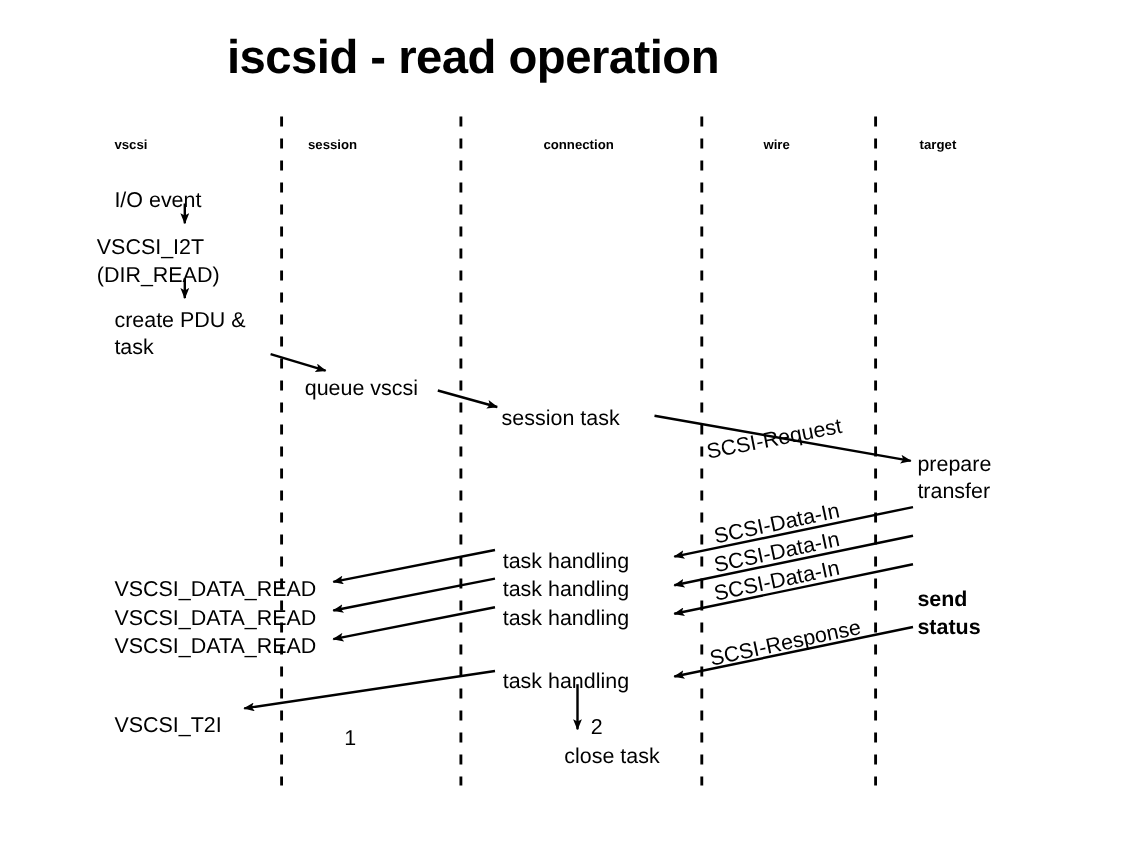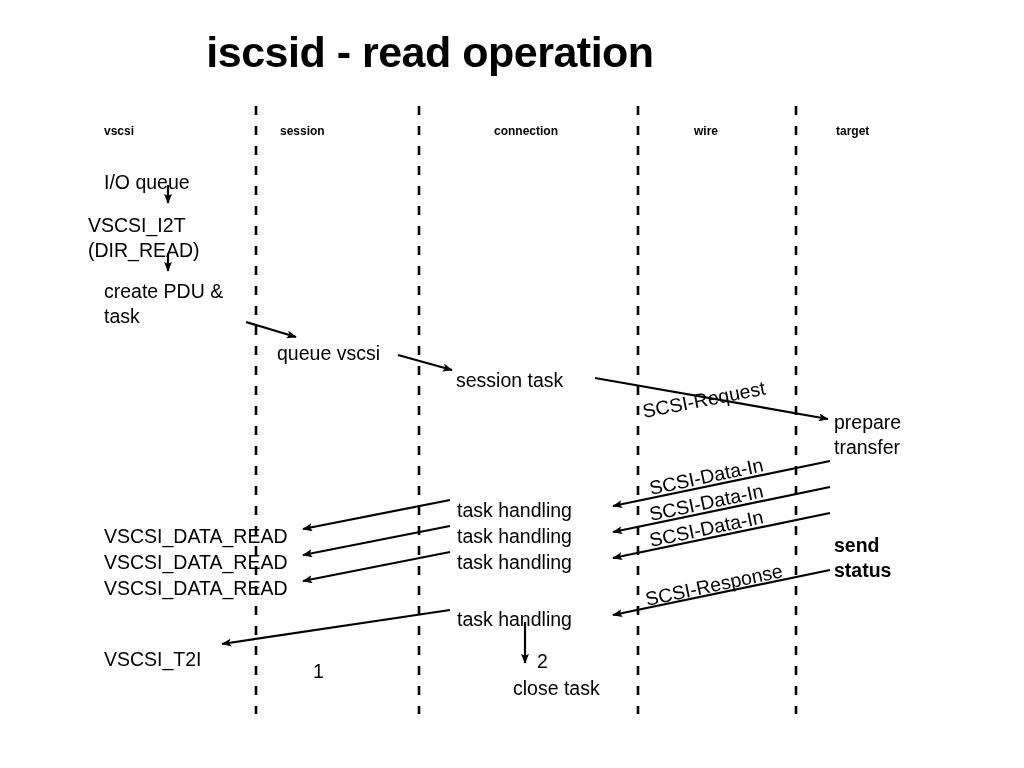--- a/index.html
+++ b/index.html
@@ -100,21 +100,21 @@
   </svg>
 
   <div id="headers">
       <div class="col-header" style="left: 104px; top: 124px;">vscsi</div>
       <div class="col-header" style="left: 280px; top: 124px;">session</div>
       <div class="col-header" style="left: 474px; top: 124px; margin-left: 20px;">connection</div>
       <div class="col-header" style="left: 694px; top: 124px; text-align: right;">wire</div>
       <div class="col-header" style="left: 836px; top: 124px;">target</div>
     </div>
   <div id="nodes">
-      <div class="node-label" style="left: 104px; top: 170px;">I/O queue</div>
+      <div class="node-label" style="left: 104px; top: 170px;">I/O event</div>
       <div class="node-label" style="left: 88px; top: 213px;">VSCSI_I2T
 (DIR_READ)</div>
       <div class="node-label" style="left: 104px; top: 279px;">create PDU &amp;
 task</div>
       <div class="node-label" style="left: 277px; top: 341px;">queue vscsi</div>
       <div class="node-label" style="left: 456px; top: 368px;">session task</div>
       <div class="node-label" style="left: 834px; top: 410px;">prepare
 transfer</div>
       <div class="node-label" style="left: 457px; top: 498px;">task handling</div>
       <div class="node-label" style="left: 457px; top: 524px;">task handling</div>

